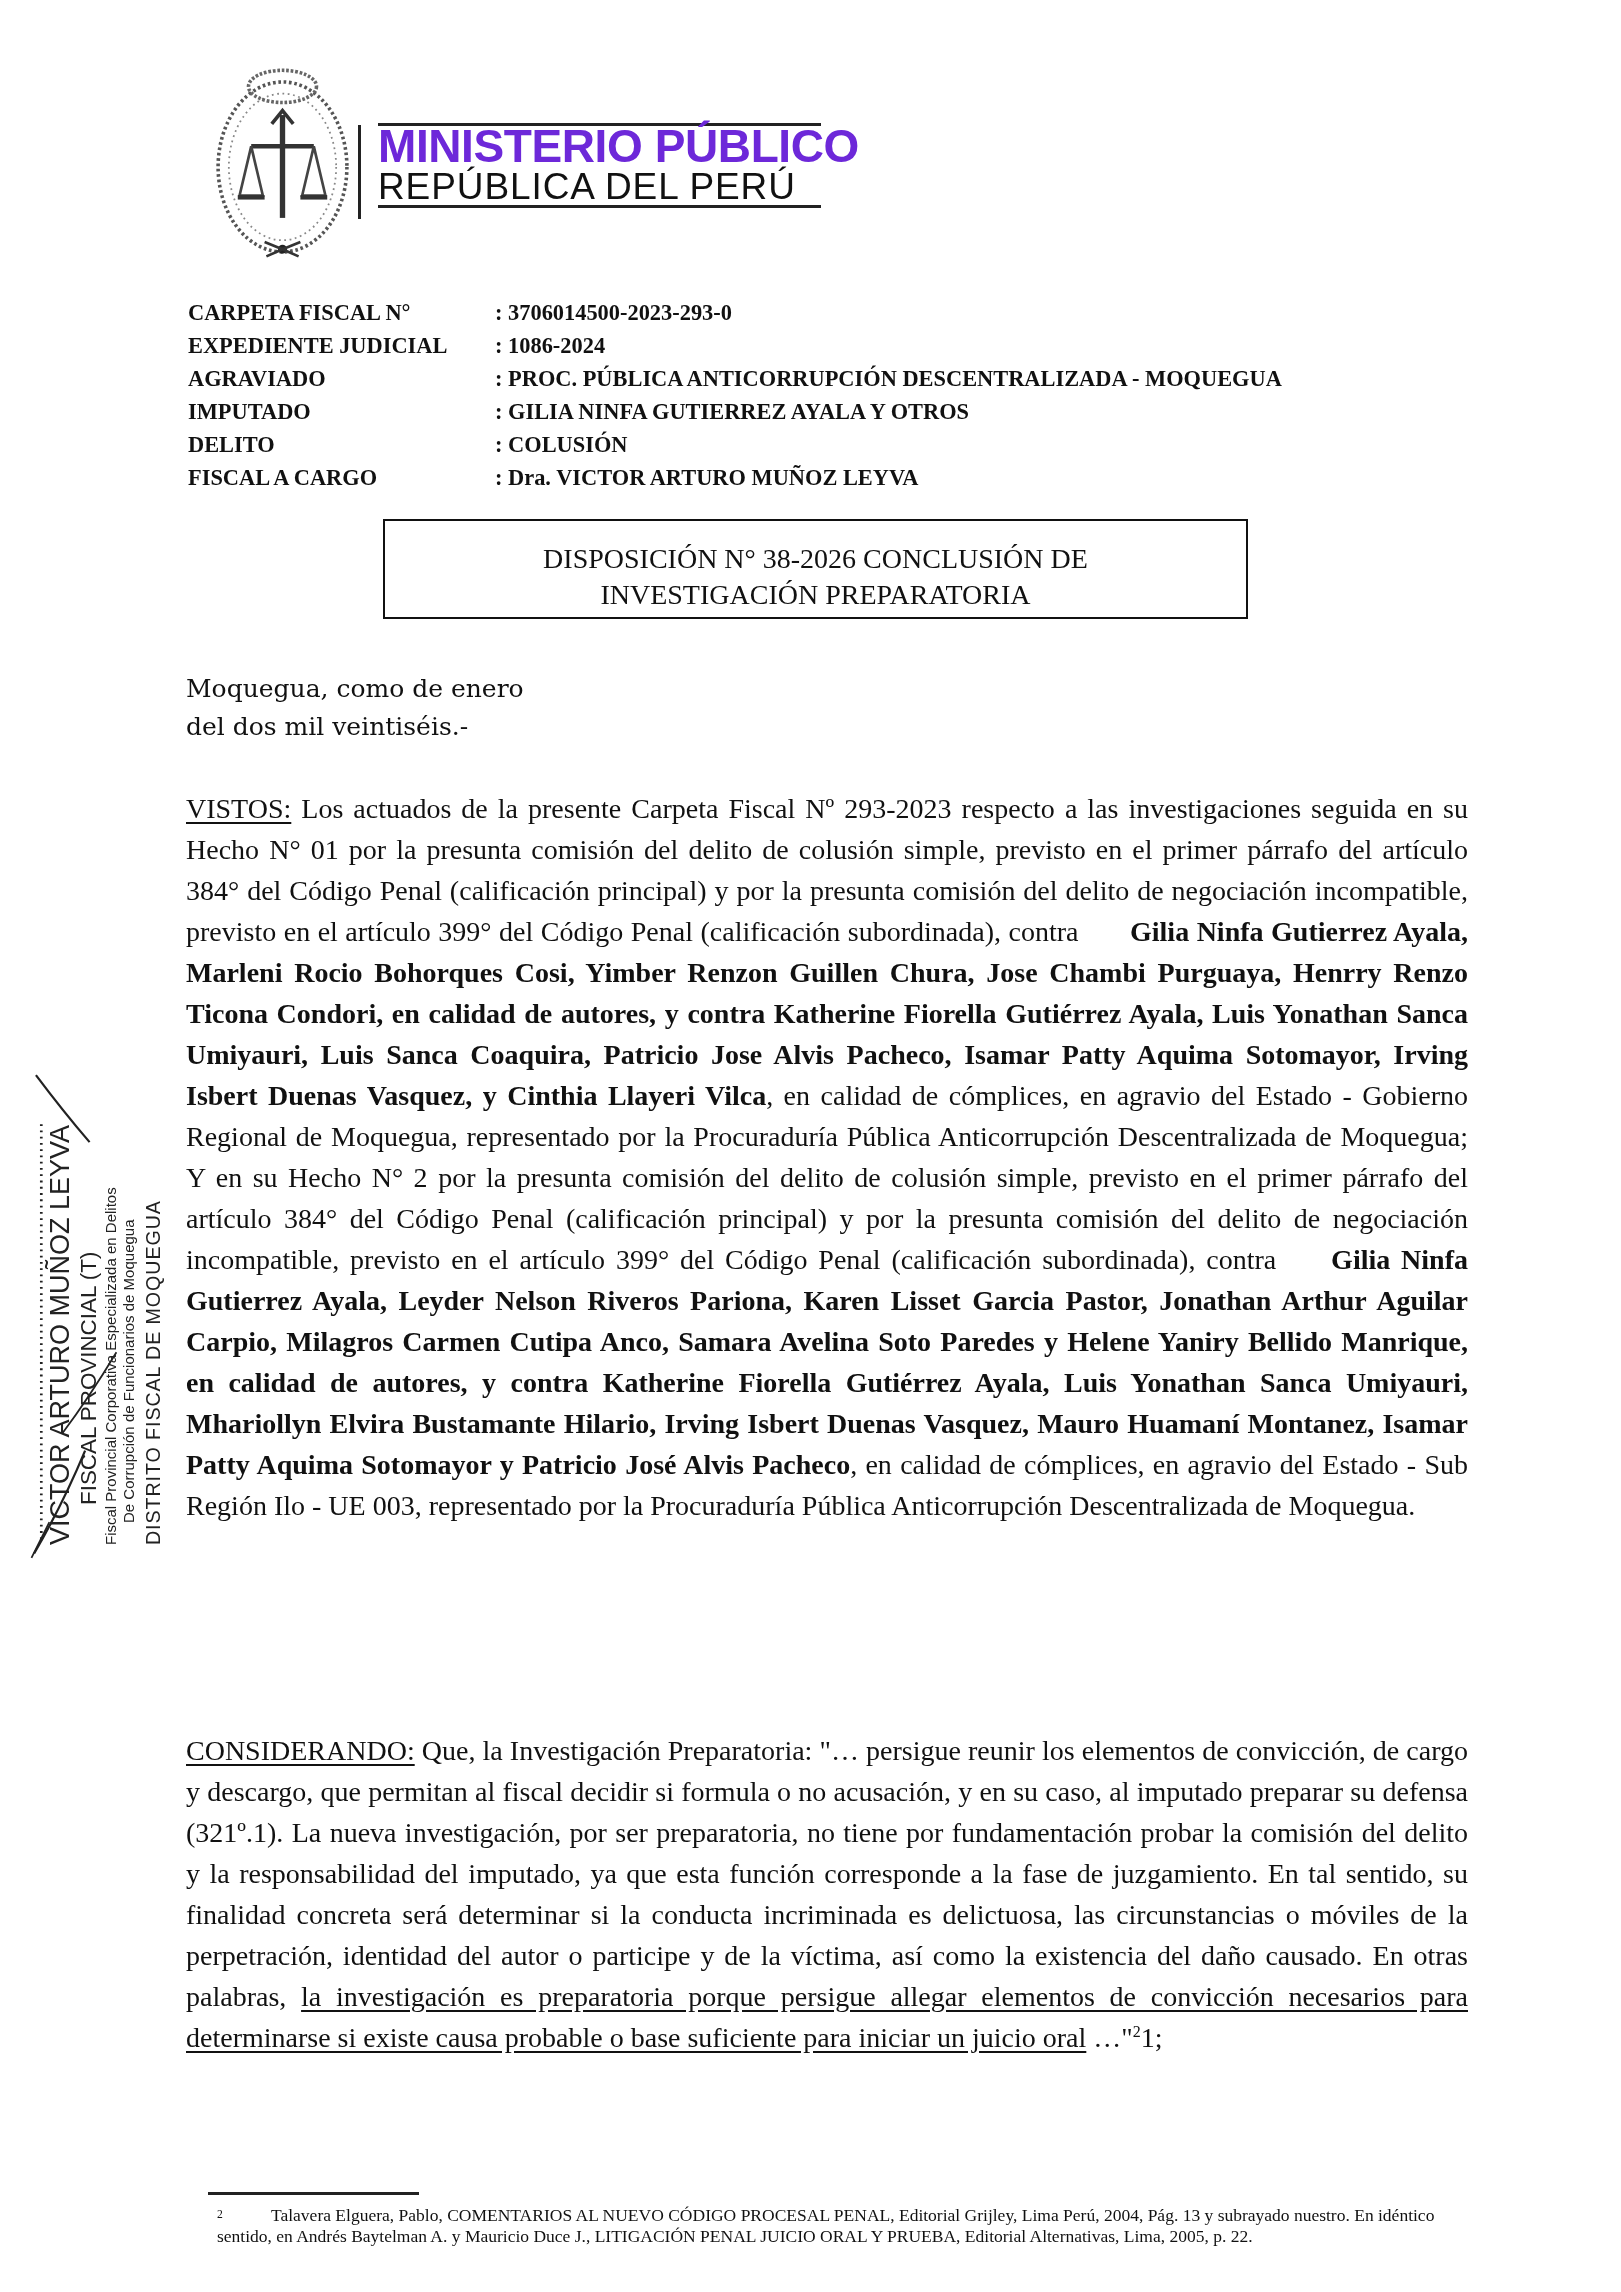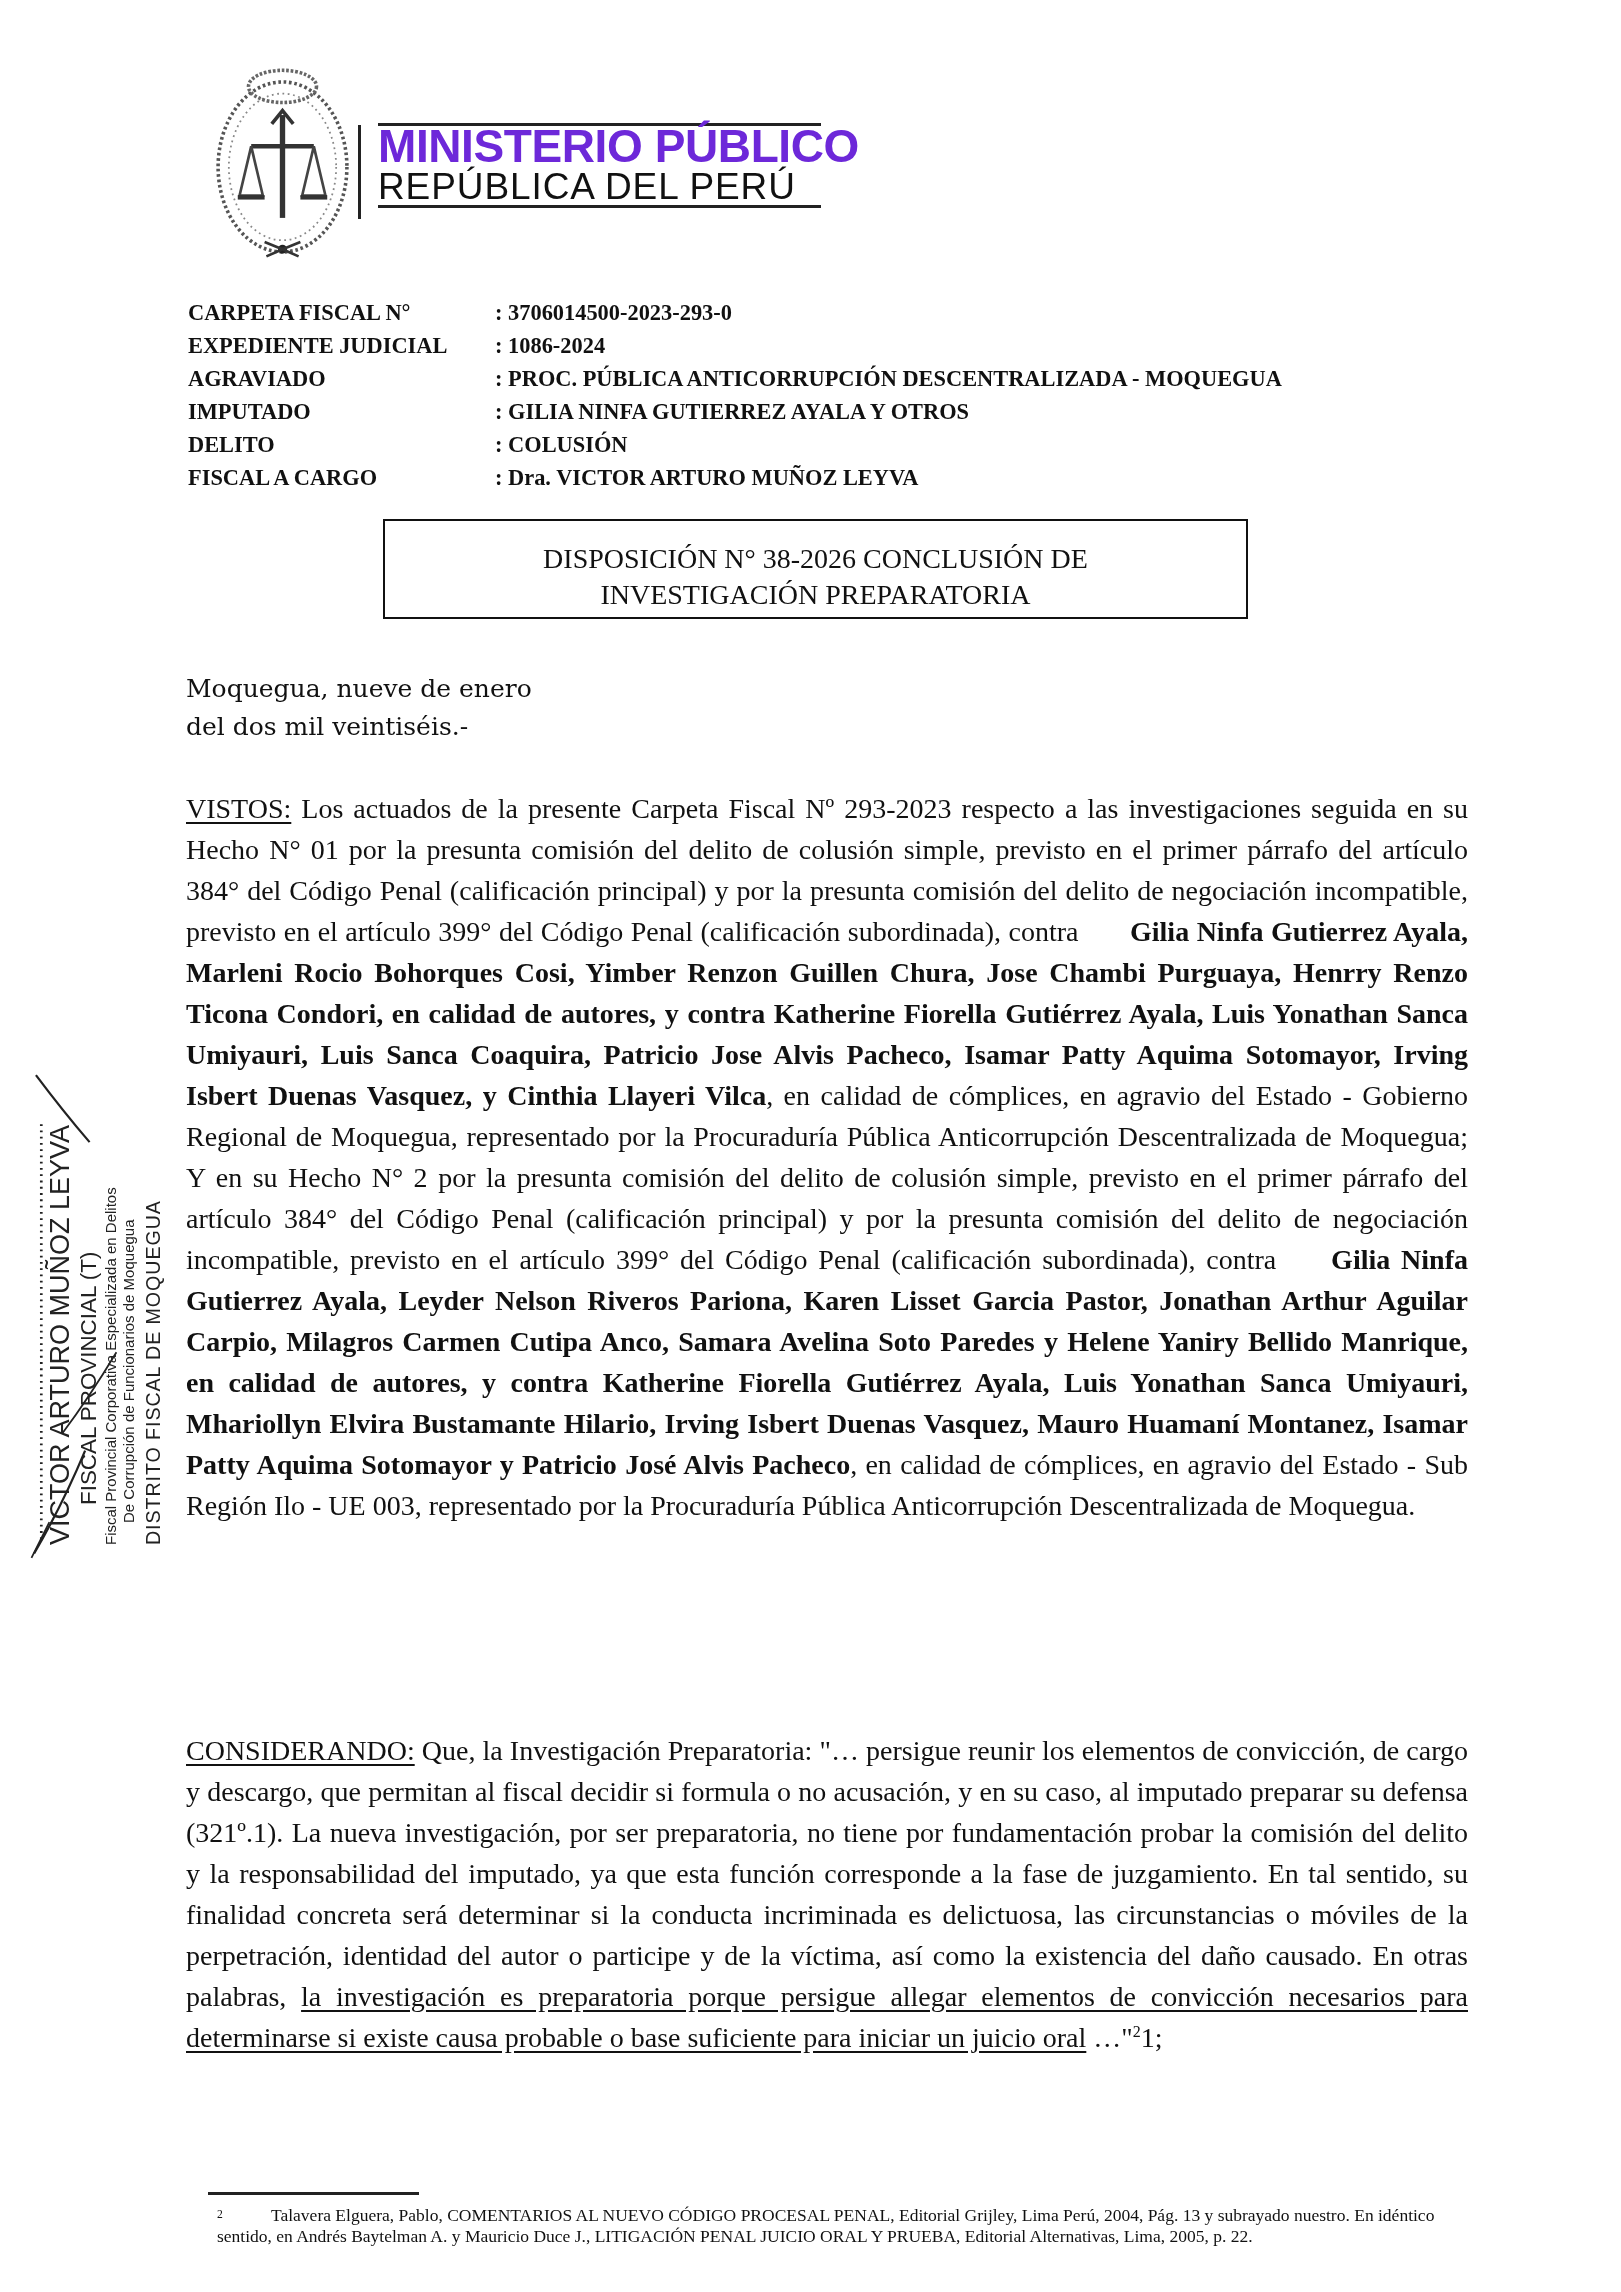--- a/index.html
+++ b/index.html
@@ -95,21 +95,21 @@
     <span class="case-label">FISCAL A CARGO</span><span class="case-value">: Dra. VICTOR ARTURO MUÑOZ LEYVA</span>
   </div>
 </div>
 
 <div id="title-box" class="abs">
   <div>DISPOSICIÓN N° 38-2026 CONCLUSIÓN DE</div>
   <div>INVESTIGACIÓN PREPARATORIA</div>
 </div>
 
 <div id="date" class="abs">
-  <div>Moquegua, nueve de enero</div>
+  <div>Moquegua, como de enero</div>
   <div>del dos mil veintiséis.-</div>
 </div>
 
 <div id="vistos" class="abs para"><span class="lead">VISTOS:</span><span> Los actuados de la presente Carpeta Fiscal Nº 293-2023 respecto a las investigaciones seguida en su Hecho N° 01 por la presunta comisión del delito de colusión simple, previsto en el primer párrafo del artículo 384° del Código Penal (calificación principal) y por la presunta comisión del delito de negociación incompatible, previsto en el artículo 399° del Código Penal (calificación subordinada), contra </span><b>Gilia Ninfa Gutierrez Ayala, Marleni Rocio Bohorques Cosi, Yimber Renzon Guillen Chura, Jose Chambi Purguaya, Henrry Renzo Ticona Condori, en calidad de autores, y contra Katherine Fiorella Gutiérrez Ayala, Luis Yonathan Sanca Umiyauri, Luis Sanca Coaquira, Patricio Jose Alvis Pacheco, Isamar Patty Aquima Sotomayor, Irving Isbert Duenas Vasquez, y Cinthia Llayeri Vilca</b><span>, en calidad de cómplices, en agravio del Estado - Gobierno Regional de Moquegua, representado por la Procuraduría Pública Anticorrupción Descentralizada de Moquegua; Y en su Hecho N° 2 por la presunta comisión del delito de colusión simple, previsto en el primer párrafo del artículo 384° del Código Penal (calificación principal) y por la presunta comisión del delito de negociación incompatible, previsto en el artículo 399° del Código Penal (calificación subordinada), contra </span><b>Gilia Ninfa Gutierrez Ayala, Leyder Nelson Riveros Pariona, Karen Lisset Garcia Pastor, Jonathan Arthur Aguilar Carpio, Milagros Carmen Cutipa Anco, Samara Avelina Soto Paredes y Helene Yaniry Bellido Manrique, en calidad de autores, y contra Katherine Fiorella Gutiérrez Ayala, Luis Yonathan Sanca Umiyauri, Mhariollyn Elvira Bustamante Hilario, Irving Isbert Duenas Vasquez, Mauro Huamaní Montanez, Isamar Patty Aquima Sotomayor y Patricio José Alvis Pacheco</b><span>, en calidad de cómplices, en agravio del Estado - Sub Región Ilo - UE 003, representado por la Procuraduría Pública Anticorrupción Descentralizada de Moquegua.</span></div>
 
 <div id="considerando" class="abs para"><span class="lead">CONSIDERANDO:</span><span> Que, la Investigación Preparatoria: "… persigue reunir los elementos de convicción, de cargo y descargo, que permitan al fiscal decidir si formula o no acusación, y en su caso, al imputado preparar su defensa (321º.1). La nueva investigación, por ser preparatoria, no tiene por fundamentación probar la comisión del delito y la responsabilidad del imputado, ya que esta función corresponde a la fase de juzgamiento. En tal sentido, su finalidad concreta será determinar si la conducta incriminada es delictuosa, las circunstancias o móviles de la perpetración, identidad del autor o participe y de la víctima, así como la existencia del daño causado. En otras palabras, </span><u>la investigación es preparatoria porque persigue allegar elementos de convicción necesarios para determinarse si existe causa probable o base suficiente para iniciar un juicio oral</u><span> …"</span><sup>2</sup><span>1;</span></div>
 
 <div id="fn-rule" class="abs"></div>
 <div id="footnote" class="abs"><span id="fn-mark">2</span><span>Talavera Elguera, Pablo, COMENTARIOS AL NUEVO CÓDIGO PROCESAL PENAL, Editorial Grijley, Lima Perú, 2004, Pág. 13 y subrayado nuestro. En idéntico sentido, en Andrés Baytelman A. y Mauricio Duce J., LITIGACIÓN PENAL JUICIO ORAL Y PRUEBA, Editorial Alternativas, Lima, 2005, p. 22.</span></div>
 

